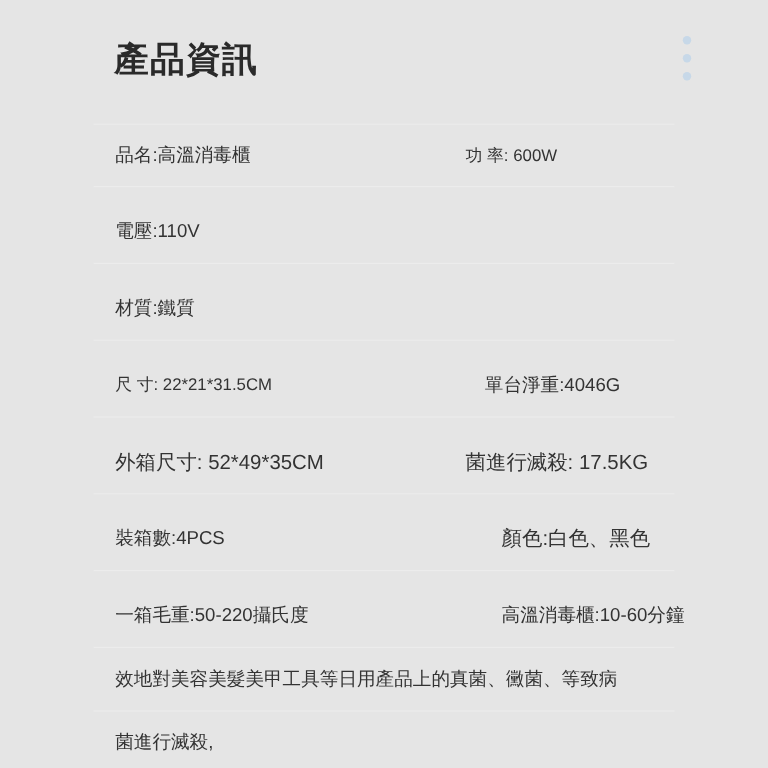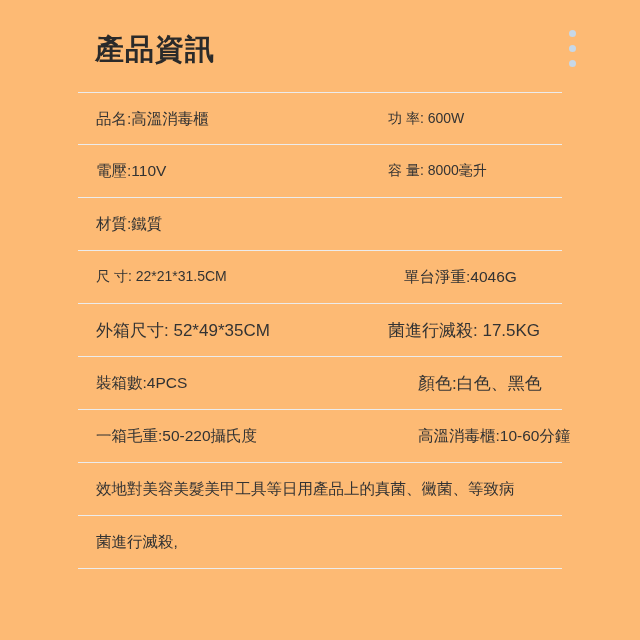--- a/index.html
+++ b/index.html
@@ -10,21 +10,21 @@
     width: 640px;
     height: 640px;
     background: #ffffff;
     font-family: "Liberation Sans", sans-serif;
     overflow: hidden;
   }
   .page {
     position: relative;
     width: 640px;
     height: 640px;
-    background: #fdba74;
+    background: #e5e5e5;
     box-sizing: border-box;
   }
   .title {
     position: absolute;
     left: 95px;
     top: 30px;
     font-size: 29px;
     font-weight: bold;
     color: #2a2a2a;
     letter-spacing: 1px;
@@ -48,20 +48,21 @@
     position: absolute;
     left: 78px;
     top: 92px;
     width: 484px;
   }
   .row {
     position: relative;
     height: 53px;
     border-bottom: 1px solid #ececec;
     box-sizing: border-box;
+    margin-top: 11px;
   }
   .row:first-child {
     border-top: 1px solid #ececec;
   }
   .cell {
     position: absolute;
     top: 50%;
     transform: translateY(-50%);
     font-size: 15.5px;
     color: #333333;
@@ -111,21 +112,20 @@
 
   <div class="spec-table">
 
     <div class="row">
       <span class="cell left">品名:高溫消毒櫃</span>
       <span class="cell right-far xbig">功 率: 600W</span>
     </div>
 
     <div class="row">
       <span class="cell left">電壓:110V</span>
-      <span class="cell right-far xbig">容 量: 8000毫升</span>
     </div>
 
     <div class="row">
       <span class="cell left">材質:鐵質</span>
     </div>
 
     <div class="row">
       <span class="cell left xbig">尺 寸: 22*21*31.5CM</span>
       <span class="cell right-shift">單台淨重:4046G</span>
     </div>

